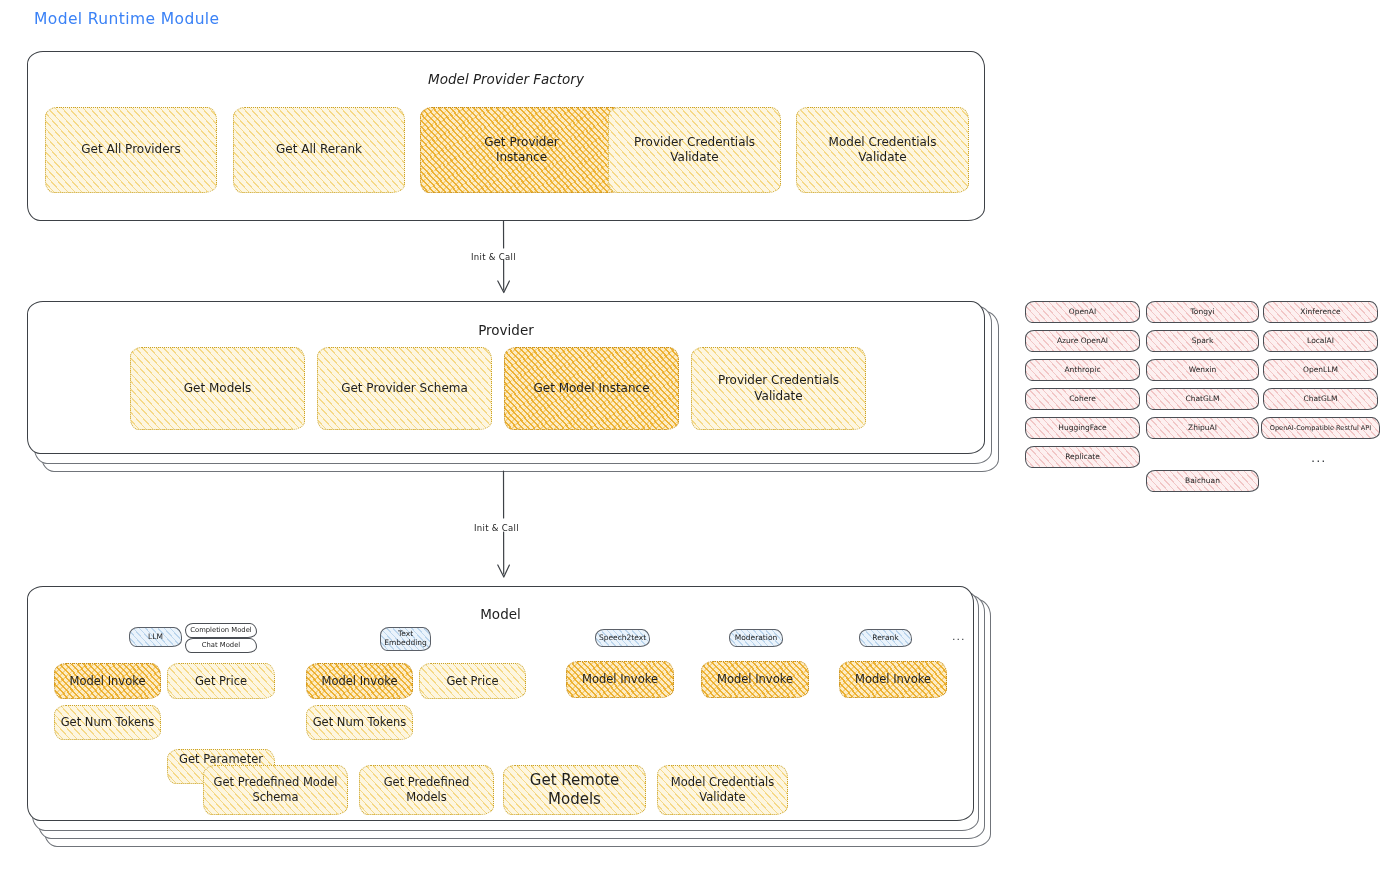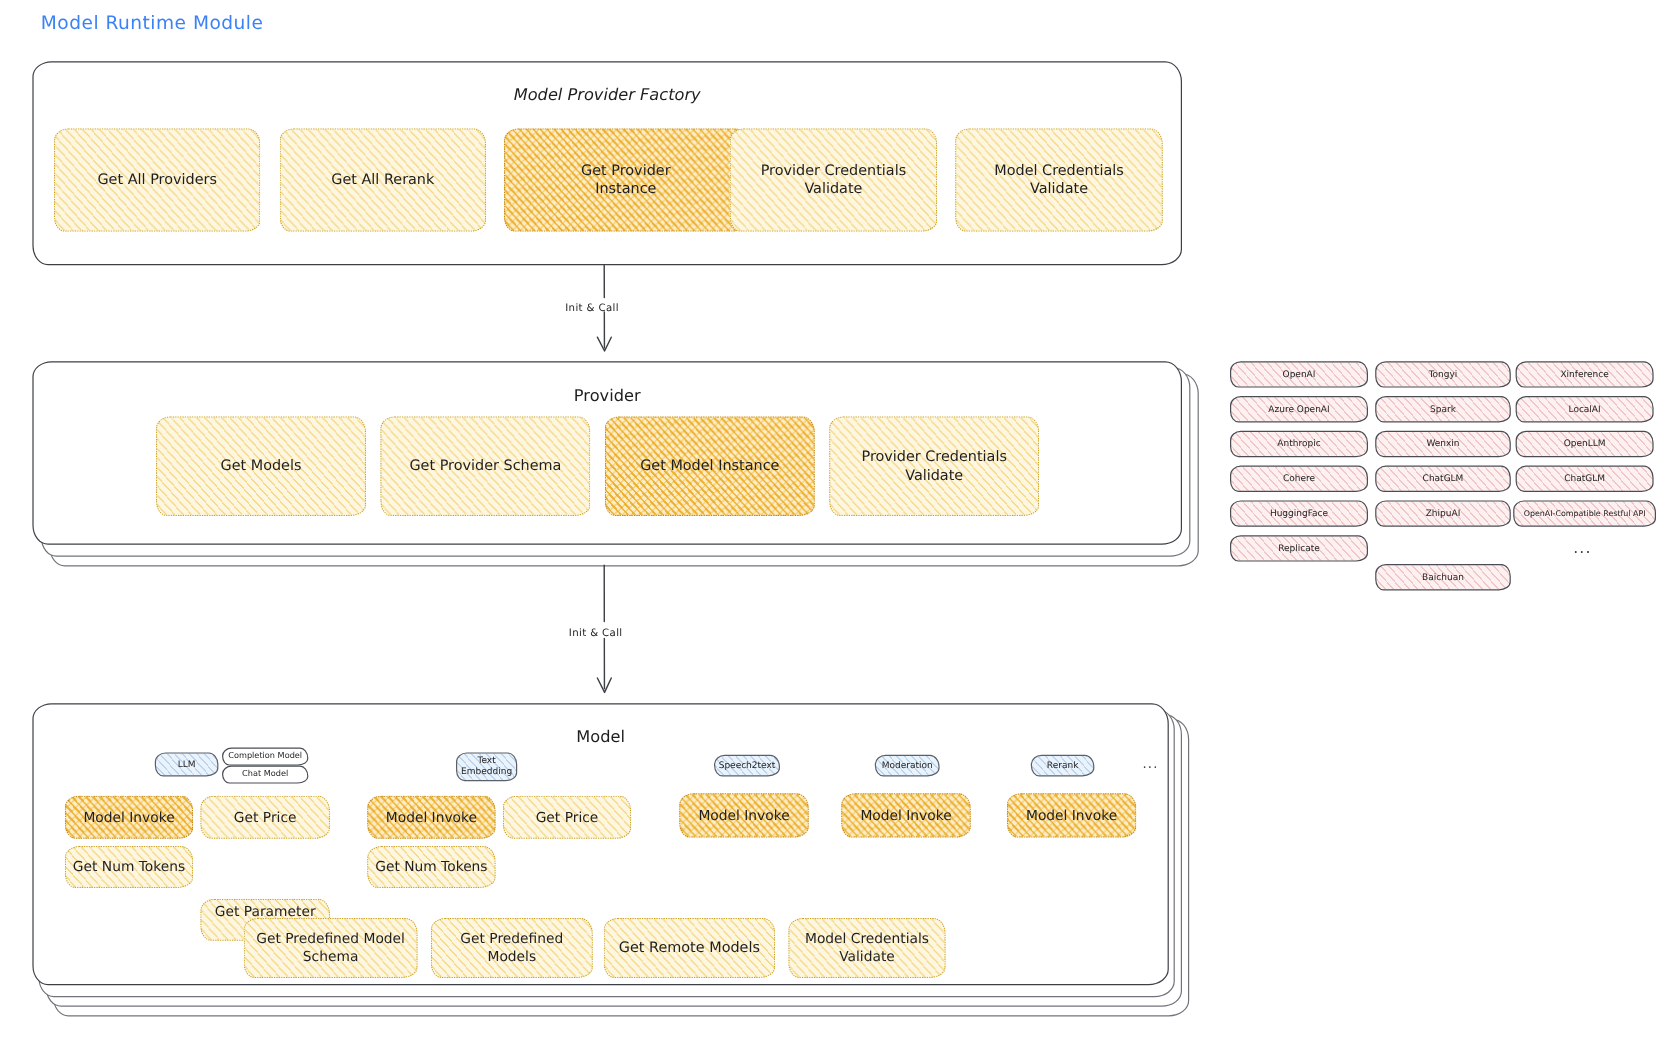--- a/index.html
+++ b/index.html
@@ -237,15 +237,15 @@
 
 <div class="box blue" style="left:859px; top:629px; width:53px; height:18px;">Rerank</div>
 <div class="box amber-strong" style="left:839px; top:661px; width:108px; height:37px; font-size:11.5px;">Model Invoke</div>
 
 <div class="ellipsis" style="left:952px; top:630px; font-size:11px;">...</div>
 
 <div class="box amber" style="left:203px; top:765px; width:145px; height:50px; font-size:11.5px; white-space:pre-line;">Get Predefined Model
 Schema</div>
 <div class="box amber" style="left:359px; top:765px; width:135px; height:50px; font-size:11.5px; white-space:pre-line;">Get Predefined
 Models</div>
-<div class="box amber" style="left:503px; top:765px; width:143px; height:50px; font-size:12px;">Get Remote Models</div>
+<div class="box amber" style="left:503px; top:765px; width:143px; height:50px; font-size:15px;">Get Remote Models</div>
 <div class="box amber" style="left:657px; top:765px; width:131px; height:50px; font-size:11.5px; white-space:pre-line;">Model Credentials
 Validate</div>
 
 </body></html>

